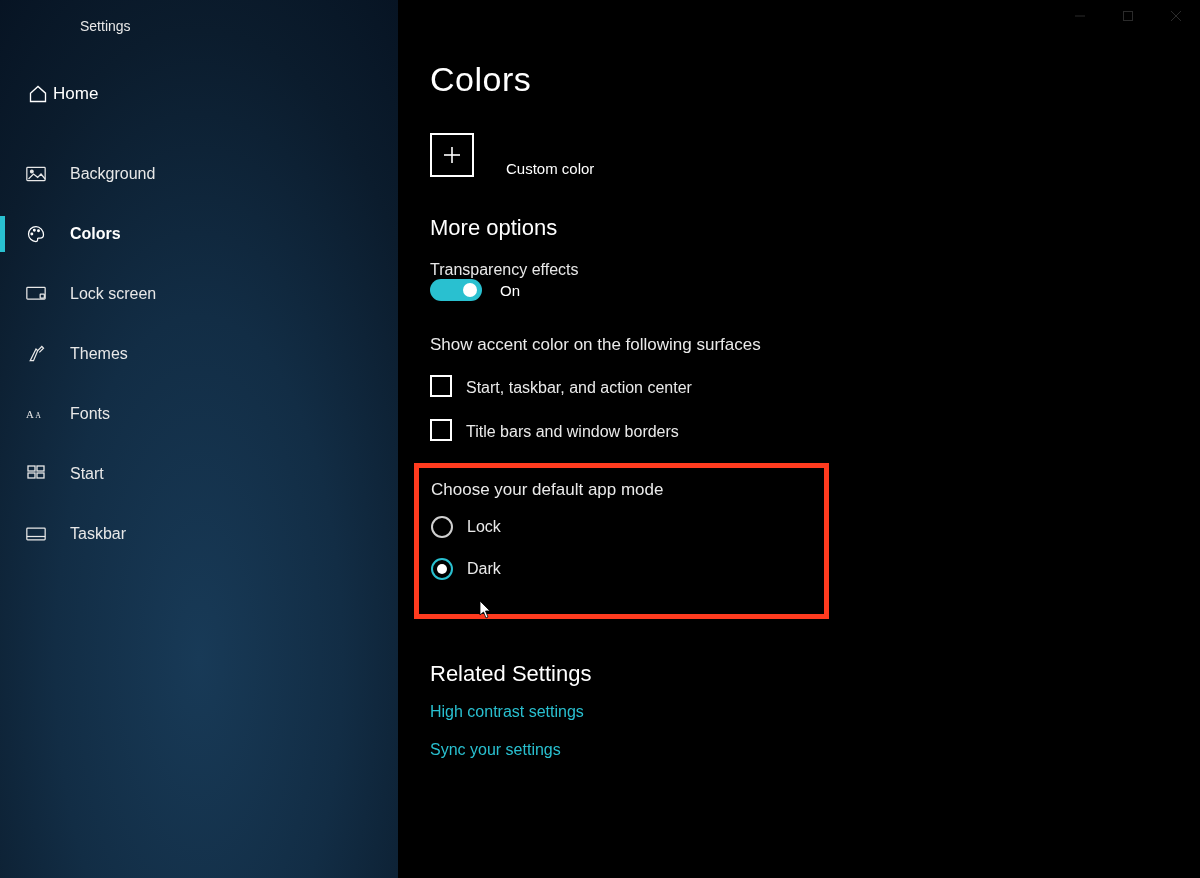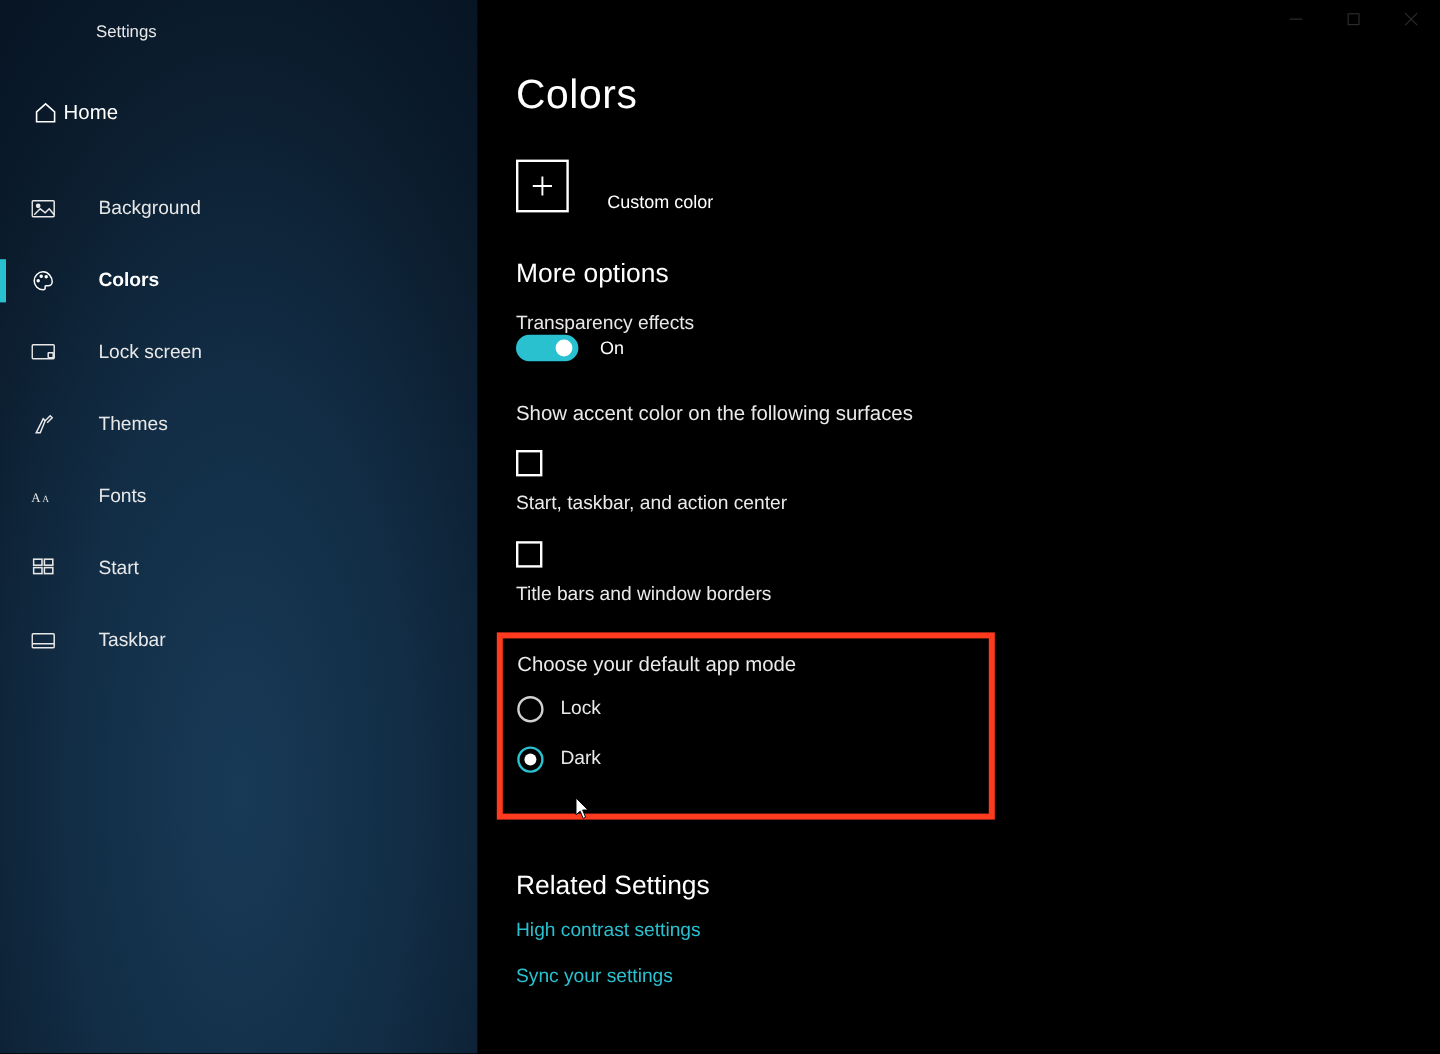--- a/index.html
+++ b/index.html
@@ -69,21 +69,21 @@
   .section-label {
     font-weight: 600;
     font-size: 16px;
     color: #fff;
     padding: 22px 26px 6px 26px;
   }
   .nav { margin-top: 28px; }
   .nav-item {
     display: flex;
     align-items: center;
-    gap: 36px;
+    gap: 24px;
     height: 60px;
     padding-left: 26px;
     color: #e8e8e8;
     font-size: 16px;
     cursor: pointer;
     position: relative;
   }
   .nav-item.selected {
     color: #fff;
     font-weight: 600;
@@ -154,26 +154,25 @@
     content: "";
     position: absolute;
     width: 14px; height: 14px;
     border-radius: 50%;
     background: #fff;
     top: 4px; right: 5px;
   }
 
   .accent-label { font-size: 17px; margin-bottom: 20px; color: #eaeaea; }
   .check-row {
-    display: flex; align-items: flex-start; gap: 14px;
+    display: flex; align-items: flex-end; gap: 14px;
     margin-bottom: 22px;
     cursor: pointer;
     font-size: 16px;
     color: #eaeaea;
-    flex-direction: column;
   }
   .checkbox {
     width: 22px; height: 22px;
     border: 2px solid #fff;
   }
 
   .highlight-box {
     border: 5px solid #ff3b1f;
     padding: 12px 160px 14px 12px;
     margin-left: -16px;

